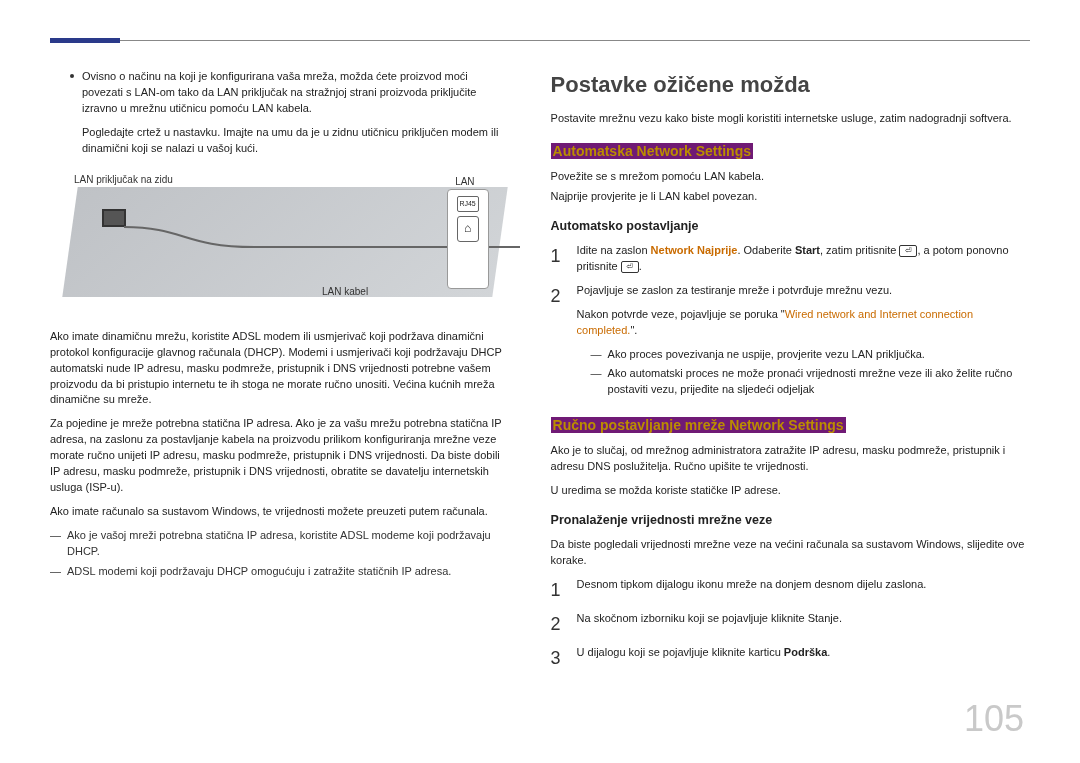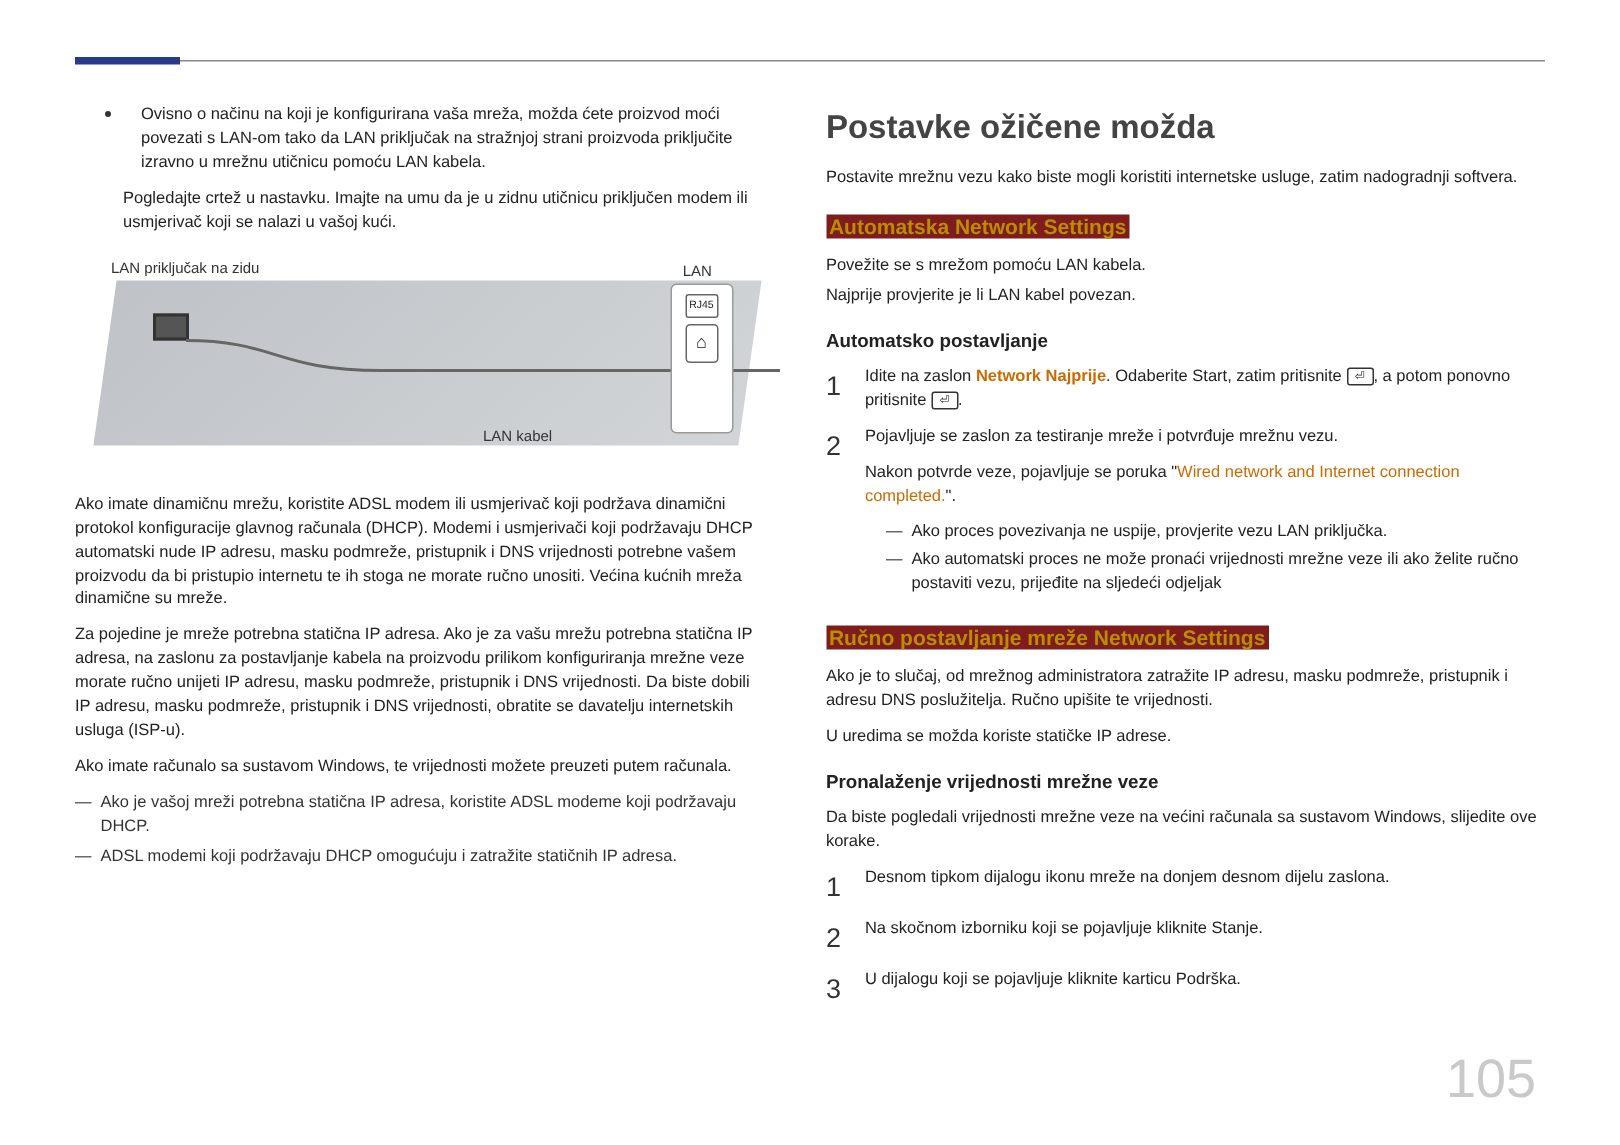--- a/index.html
+++ b/index.html
@@ -32,21 +32,21 @@
   }
   .cols {
     display: flex;
     gap: 40px;
     margin-top: 28px;
   }
   .col { flex: 1; min-width: 0; }
   .col-left { flex: 0.98; }
   .col-right { flex: 1.02; }
 
-  .bullet-block { display:flex; gap:20px; margin-bottom:4px; }
+  .bullet-block { display:flex; gap:8px; margin-bottom:4px; }
   .bullet-dot { width:4px;height:4px;background:#333;border-radius:50%;margin-top:5px;flex-shrink:0; margin-left:20px;}
   .small-indent { padding-left: 32px; }
 
   .figure {
     margin: 12px 0 14px 0;
     padding: 10px 12px 6px 12px;
     position: relative;
   }
   .figure-inner {
     border: none;
@@ -82,42 +82,42 @@
   .dash { color:#333; flex-shrink:0; }
 
   h2.section-title {
     font-size: 22px;
     font-weight: 600;
     color: #444;
     margin-bottom: 10px;
   }
   h3.hl {
     display:inline;
-    background: #7f1d1d;
+    background: #701a75;
     color: #bb8d00;
     font-size: 14px;
     font-weight:600;
     padding: 0 2px;
     text-align: right;
   }
   .h3wrap{ margin: 14px 0 8px 0; }
   h4.sub {
     font-size: 12.5px;
     font-weight: 700;
     margin: 12px 0 6px 0;
     color:#222;
   }
 
   .num-item { display:flex; gap:10px; margin:8px 0; }
   .num { font-size:18px; font-weight:400; color:#333; width:16px; flex-shrink:0;}
   .num-body { flex:1; }
 
   .inline-strong { color:#c96b00; font-weight:600; }
   .inline-orange { color:#c96b00; }
-  .inline-bold { font-weight:400; }
+  .inline-bold { font-weight:700; }
 
   .enter-icon {
     display:inline-block;border:1px solid #333;border-radius:2px;
     width:18px;height:12px;vertical-align:middle;font-size:8px;line-height:10px;text-align:center;
   }
 
   .sub-dash { display:flex; gap:6px; margin:3px 0 3px 14px; }
 
   .page-num {
     position:absolute; right:56px; bottom:18px;
@@ -131,21 +131,21 @@
   <div class="top-rule"></div>
 
   <div class="cols">
 
     <div class="col col-left">
 
       <div class="bullet-block">
         <div class="bullet-dot"></div>
         <div>Ovisno o načinu na koji je konfigurirana vaša mreža, možda ćete proizvod moći povezati s LAN-om tako da LAN priključak na stražnjoj strani proizvoda priključite izravno u mrežnu utičnicu pomoću LAN kabela.</div>
       </div>
-      <div class="small-indent para">Pogledajte crtež u nastavku. Imajte na umu da je u zidnu utičnicu priključen modem ili usmjerivač koji se nalazi u vašoj kući.</div>
+      <div class="small-indent para">Pogledajte crtež u nastavku. Imajte na umu da je u zidnu utičnicu priključen modem ili dinamični koji se nalazi u vašoj kući.</div>
 
       <div class="figure">
         <div class="figure-inner">
           <span class="fig-label fig-wall-label">LAN priključak na zidu</span>
           <span class="fig-label fig-lan">LAN</span>
           <div class="wall"></div>
           <div class="jack"></div>
           <div class="cable">
             <svg viewBox="0 0 396 30">
                 <path d="M0 4 C 60 4, 60 24, 130 24 L 396 24" stroke="#666" stroke-width="2" fill="none"></path>

